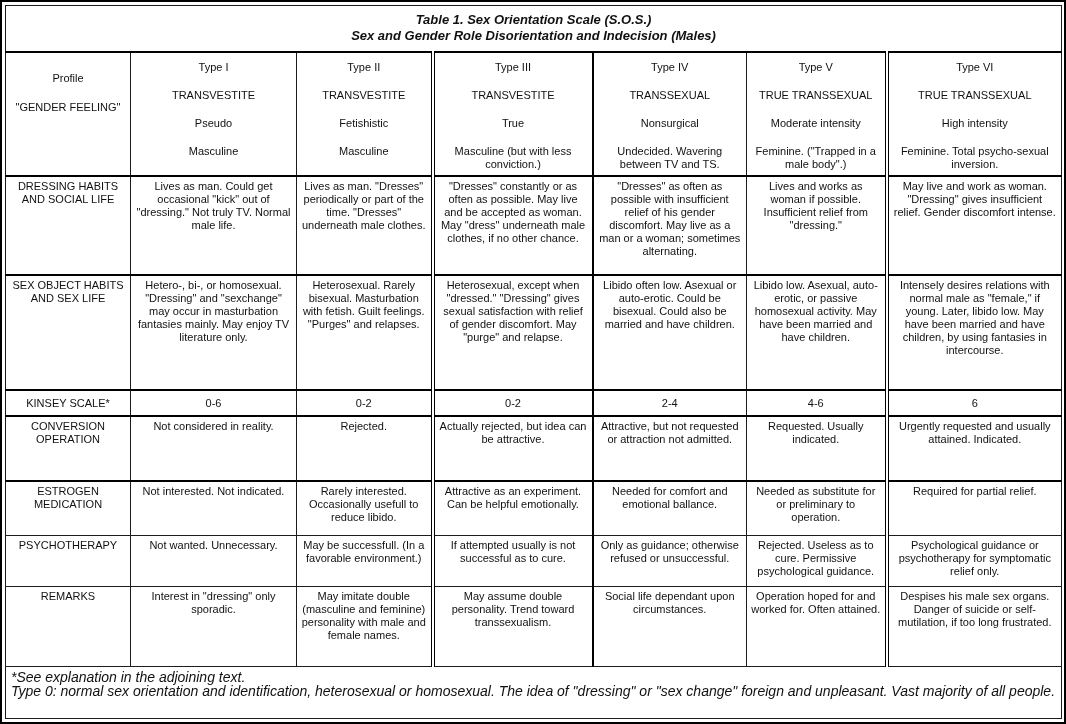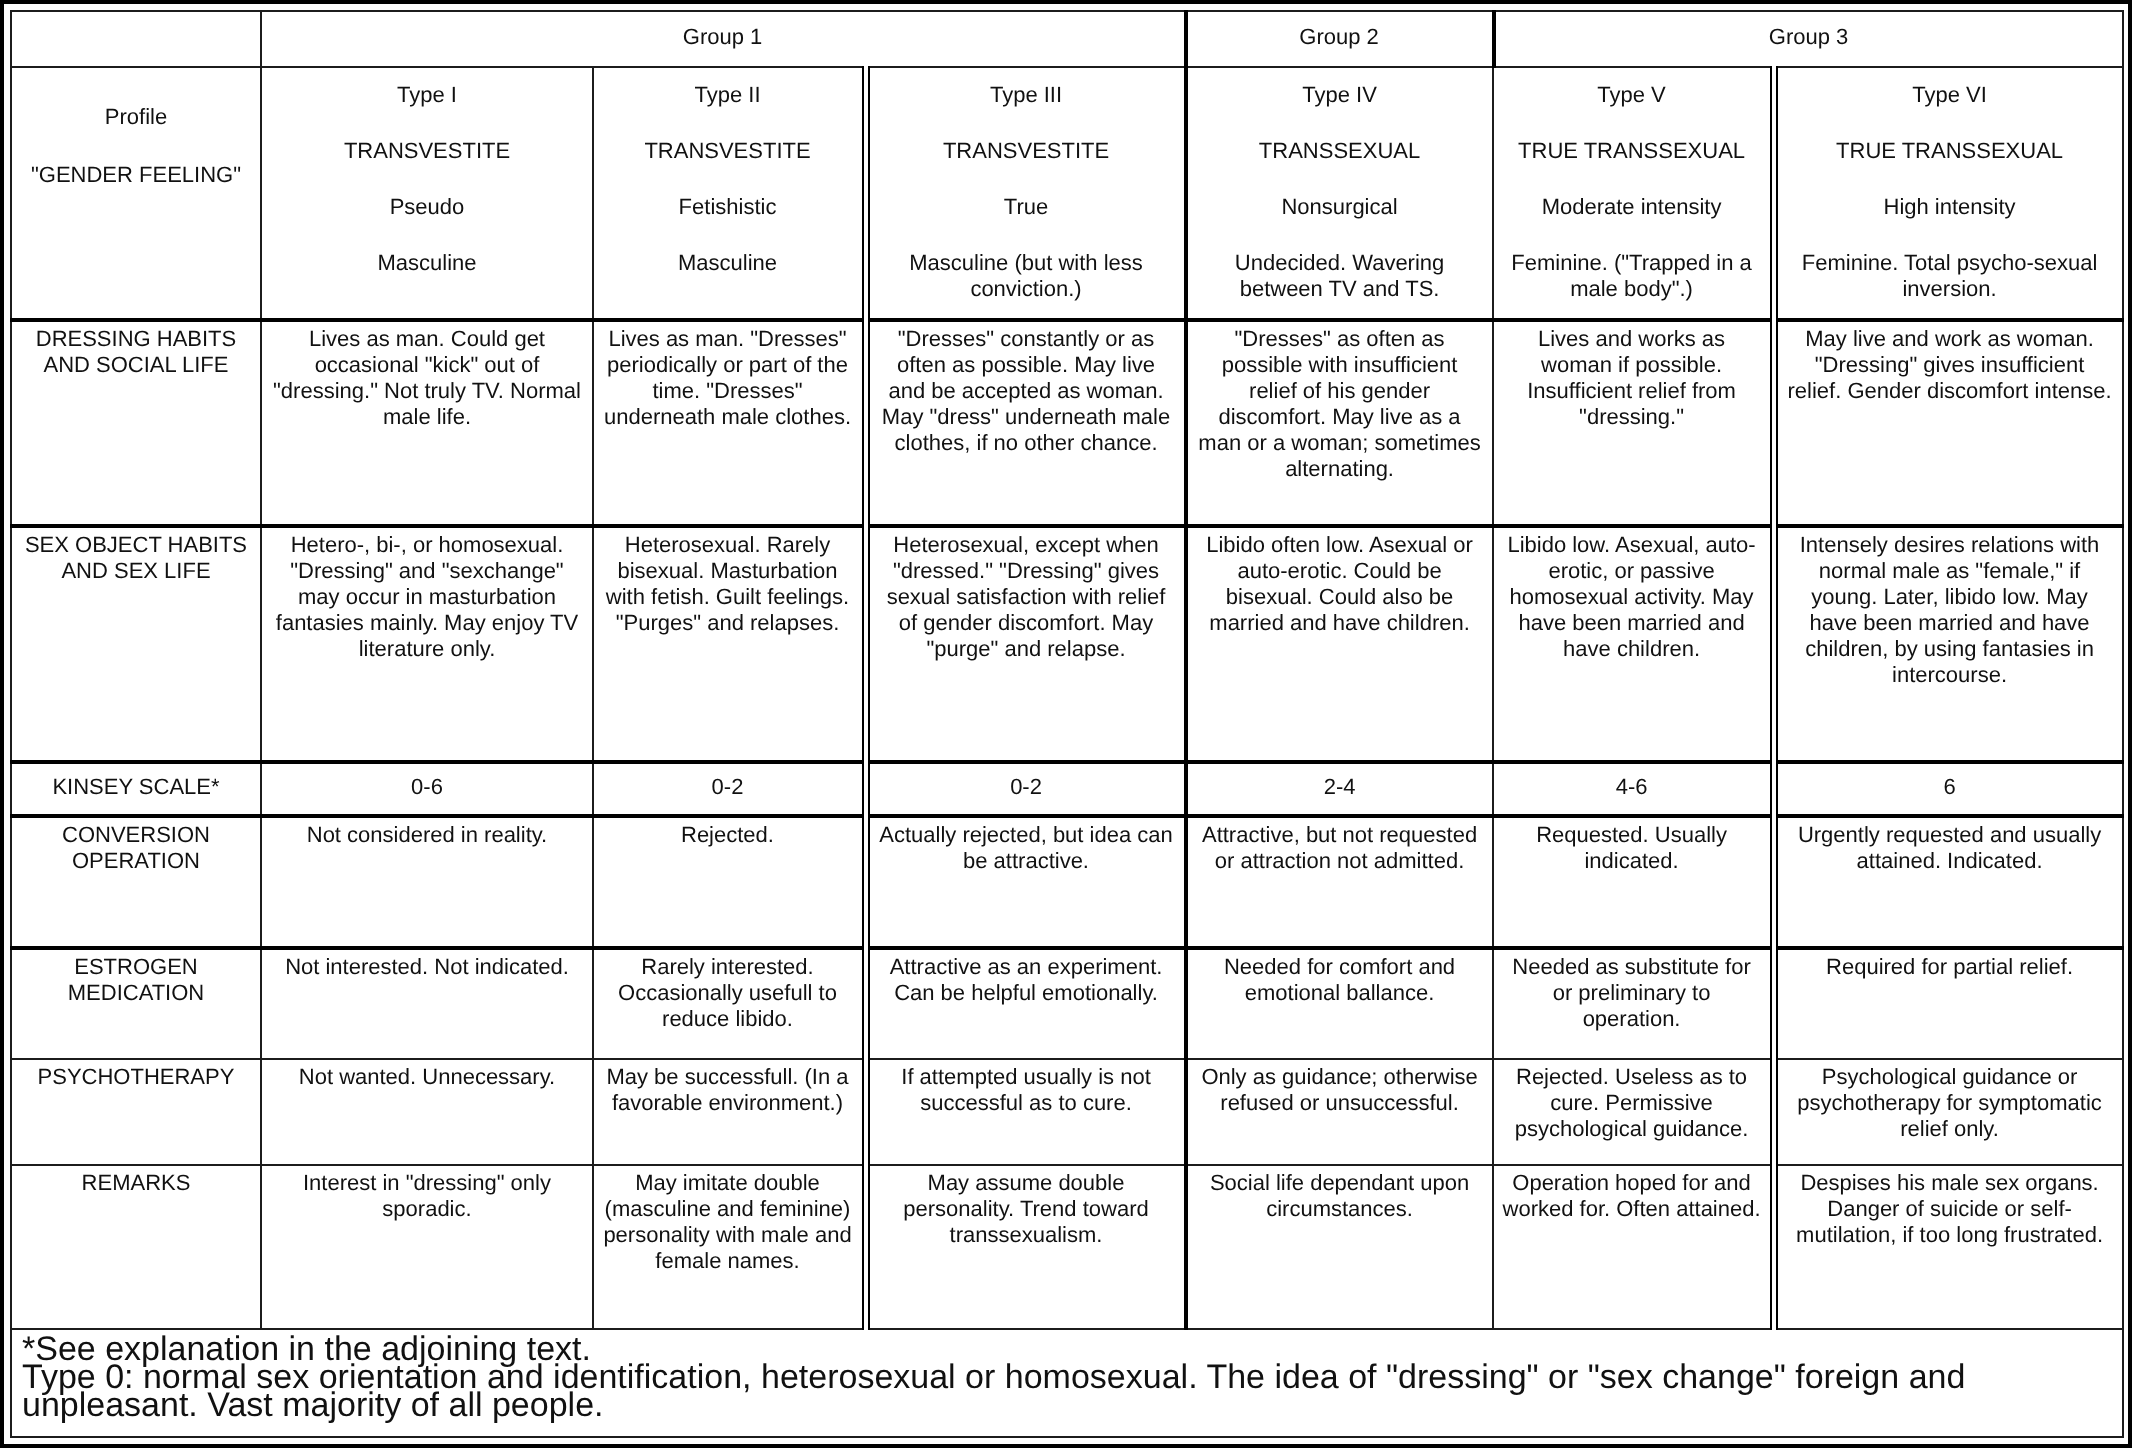--- a/index.html
+++ b/index.html
@@ -51,46 +51,46 @@
 
   
   td.pcell { padding-top:8px; }
   td.pcell .pline { margin-bottom:15px; }
   td.pcell .pline:last-child { margin-bottom:0; }
   td.plabel { padding-top:19px; }
   td.plabel .pline { margin-bottom:16px; }
 
   tr.r-foot td {
     text-align:left; vertical-align:top; padding:3px 5px;
-    font-size:17px; line-height:14px;
+    font-size:14px; line-height:14px;font-style:italic;
   }
 </style>
 </head>
 <body>
 
 <div class="frame">
   <table class="sos">
     <colgroup>
       <col style="width:125px">
       <col style="width:166px">
       <col style="width:136px">
       <col style="width:160px">
       <col style="width:154px">
       <col style="width:140px">
       <col style="width:175px">
     </colgroup>
 
     <tbody>
-
-    <tr class="r-group">
-      <td></td>
-      <td colspan="3">Group 1</td>
-      <td class="grp">Group 2</td>
-      <td colspan="2" class="grp">Group 3</td>
-    </tr>
+        <tr class="r-title">
+      <td colspan="7">
+        <div>Table 1. Sex Orientation Scale (S.O.S.)</div>
+        <div>Sex and Gender Role Disorientation and Indecision (Males)</div>
+      </td>
+    </tr>
+
 
     <tr class="r-profile">
       <td class="plabel">
         <div class="pline">Profile</div>
         <div class="pline">"GENDER FEELING"</div>
       </td>
       <td class="pcell">
         <div class="pline">Type I</div>
         <div class="pline">TRANSVESTITE</div>
         <div class="pline">Pseudo</div>

